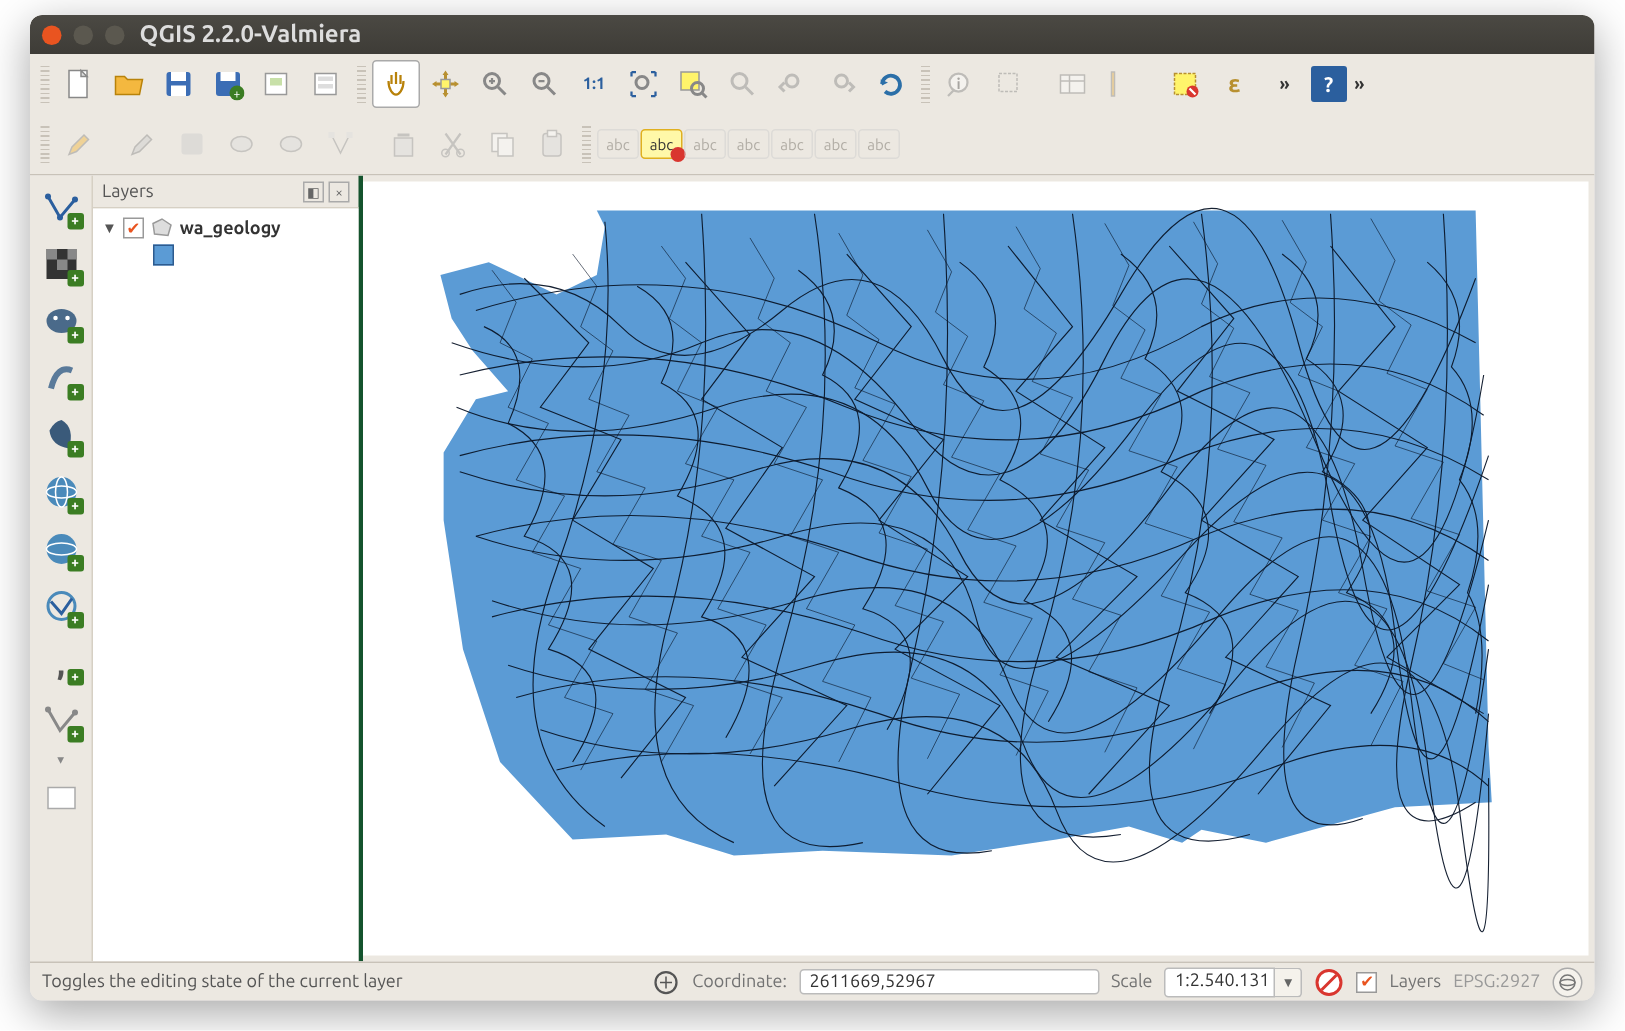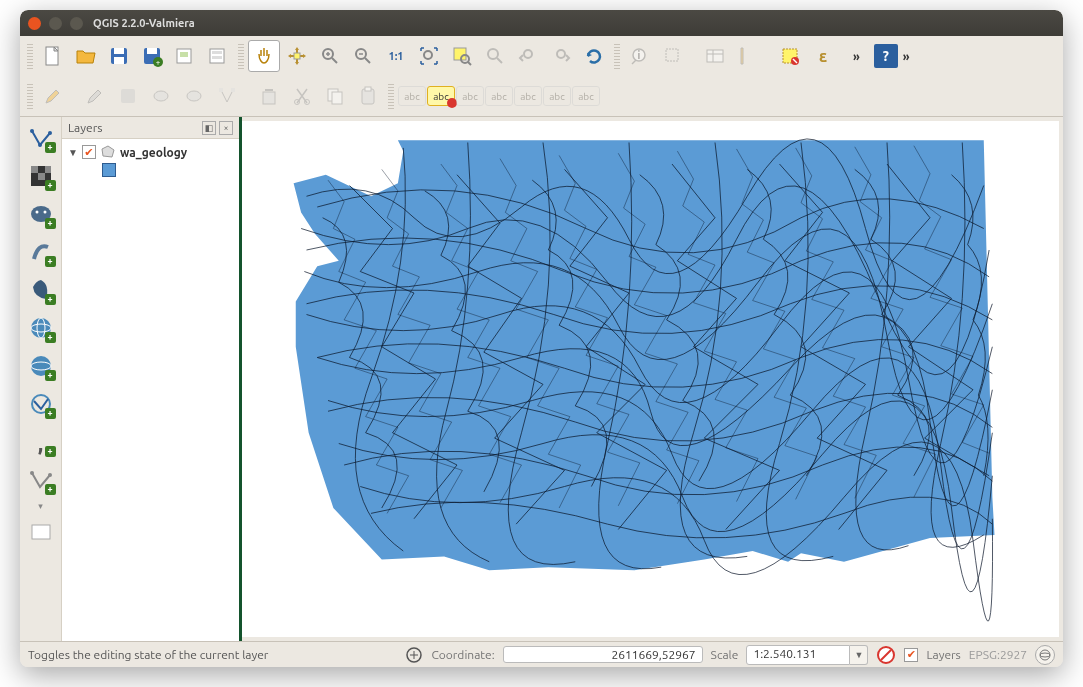--- a/index.html
+++ b/index.html
@@ -1,18 +1,18 @@
 <!DOCTYPE html>
 <html><head>
 <meta charset="utf-8">
 <style>
 * { box-sizing: border-box; margin: 0; padding: 0; font-family: "Ubuntu", "Segoe UI", sans-serif; }
 body { background: #fff; width: 1083px; height: 687px; position: relative; }
 .window-shadow { position: absolute; top: 10px; left: 20px; width: 1043px; height: 657px; border-radius: 8px; box-shadow: 0 8px 30px rgba(0,0,0,0.35); overflow: hidden; background:#f0ece7; display:flex; flex-direction:column; }
-.titlebar { height: 26px; background: linear-gradient(#4b4943,#3e3c37); display:flex; align-items:center; padding:0 8px; color:#ddd; font-size:11px; font-weight:bold; border-top-left-radius:8px; border-top-right-radius:8px; }
+.titlebar { height: 26px; background: linear-gradient(#4b4943,#3e3c37); display:flex; align-items:center; padding:0 8px; color:#ddd; font-size:16px; font-weight:bold; border-top-left-radius:8px; border-top-right-radius:8px; }
 .titlebar .btns { display:flex; gap:8px; margin-right:10px; }
 .tb-btn { width:13px; height:13px; border-radius:50%; }
 .tb-close{ background:#e95420; } .tb-min,.tb-max{ background:#5b584f; }
 .toolbars { background:#ece8e1; border-bottom:1px solid #c8c2b8; }
 .toolbar-row { display:flex; align-items:center; height:40px; padding:0 4px; gap:1px; }
 .tbbtn { width:32px; height:32px; display:flex; align-items:center; justify-content:center; border-radius:3px; color:#6a655c; font-size:18px; position:relative; }
 .tbbtn.disabled { opacity:0.45; }
 .sep { width:8px; }
 .handle { width:6px; height:26px; background:repeating-linear-gradient(0deg,#c8c2b8 0 1px,transparent 1px 3px); margin:0 3px; }
 .body-area { flex:1; display:flex; overflow:hidden; background:#ece8e1; }
@@ -26,22 +26,22 @@
 .layers-body { flex:1; background:#fff; padding:6px; font-size:12px; color:#333; }
 .layer-row { display:flex; align-items:center; gap:4px; }
 .tree-arrow { font-size:10px; color:#555; }
 .checkbox { width:14px; height:14px; border:1px solid #999; background:#fff; display:inline-flex; align-items:center; justify-content:center; font-size:11px; color:#e95420; }
 .checkbox.checked::after{content:"✔";}
 .swatch { width:14px; height:14px; background:#5b9bd5; border:1px solid #2d5b8f; margin-left:34px; margin-top:4px; }
 .canvas-wrap { flex:1; position:relative; background:#ece8e1; padding:0; }
 .canvas { position:absolute; inset:4px 4px 4px 0; background:#fff; overflow:hidden; }
 .canvas svg { width:100%; height:100%; }
 .statusbar { height:26px; background:#ece8e1; border-top:1px solid #c8c2b8; display:flex; align-items:center; font-size:12px; color:#555; padding:0 8px; gap:8px; }
-.sb-input { background:#fff; border:1px solid #bbb; border-radius:3px; padding:1px 6px; text-align:right; font-size:12px; color:#333; }
-.sb-coord { width:200px; } .sb-scale { width:104px; text-align:left; }
+.sb-input { background:#fff; border:1px solid #bbb; border-radius:3px; padding:1px 6px; text-align:left; font-size:12px; color:#333; }
+.sb-coord { width:200px; } .sb-scale { width:74px; text-align:left; }
 .dropdown-caret { width:18px; height:20px; border:1px solid #bbb; border-left:none; border-radius:0 3px 3px 0; display:flex; align-items:center; justify-content:center; font-size:9px; color:#666; background:#f5f2ec; }
 .sb-label { color:#737373; }
 .flex1{flex:1;}
 .proj-btn { width:20px; height:20px; border-radius:50%; border:1px solid #aaa; display:flex; align-items:center; justify-content:center; font-size:11px; color:#777; background:#f5f2ec; }
 .washington-fill { fill:#5b9bd5; }
 .wash-lines { stroke:#0a1628; stroke-width:0.7; fill:none; opacity:0.95; }
 .more-arrow { font-size:12px; color:#333; font-weight:bold; padding:0 4px; }
 .blue-help { width:24px; height:24px; background:#2b5f9e; color:#fff; border-radius:2px; display:flex; align-items:center; justify-content:center; font-size:14px; font-weight:bold; }
 </style>
 </head>

